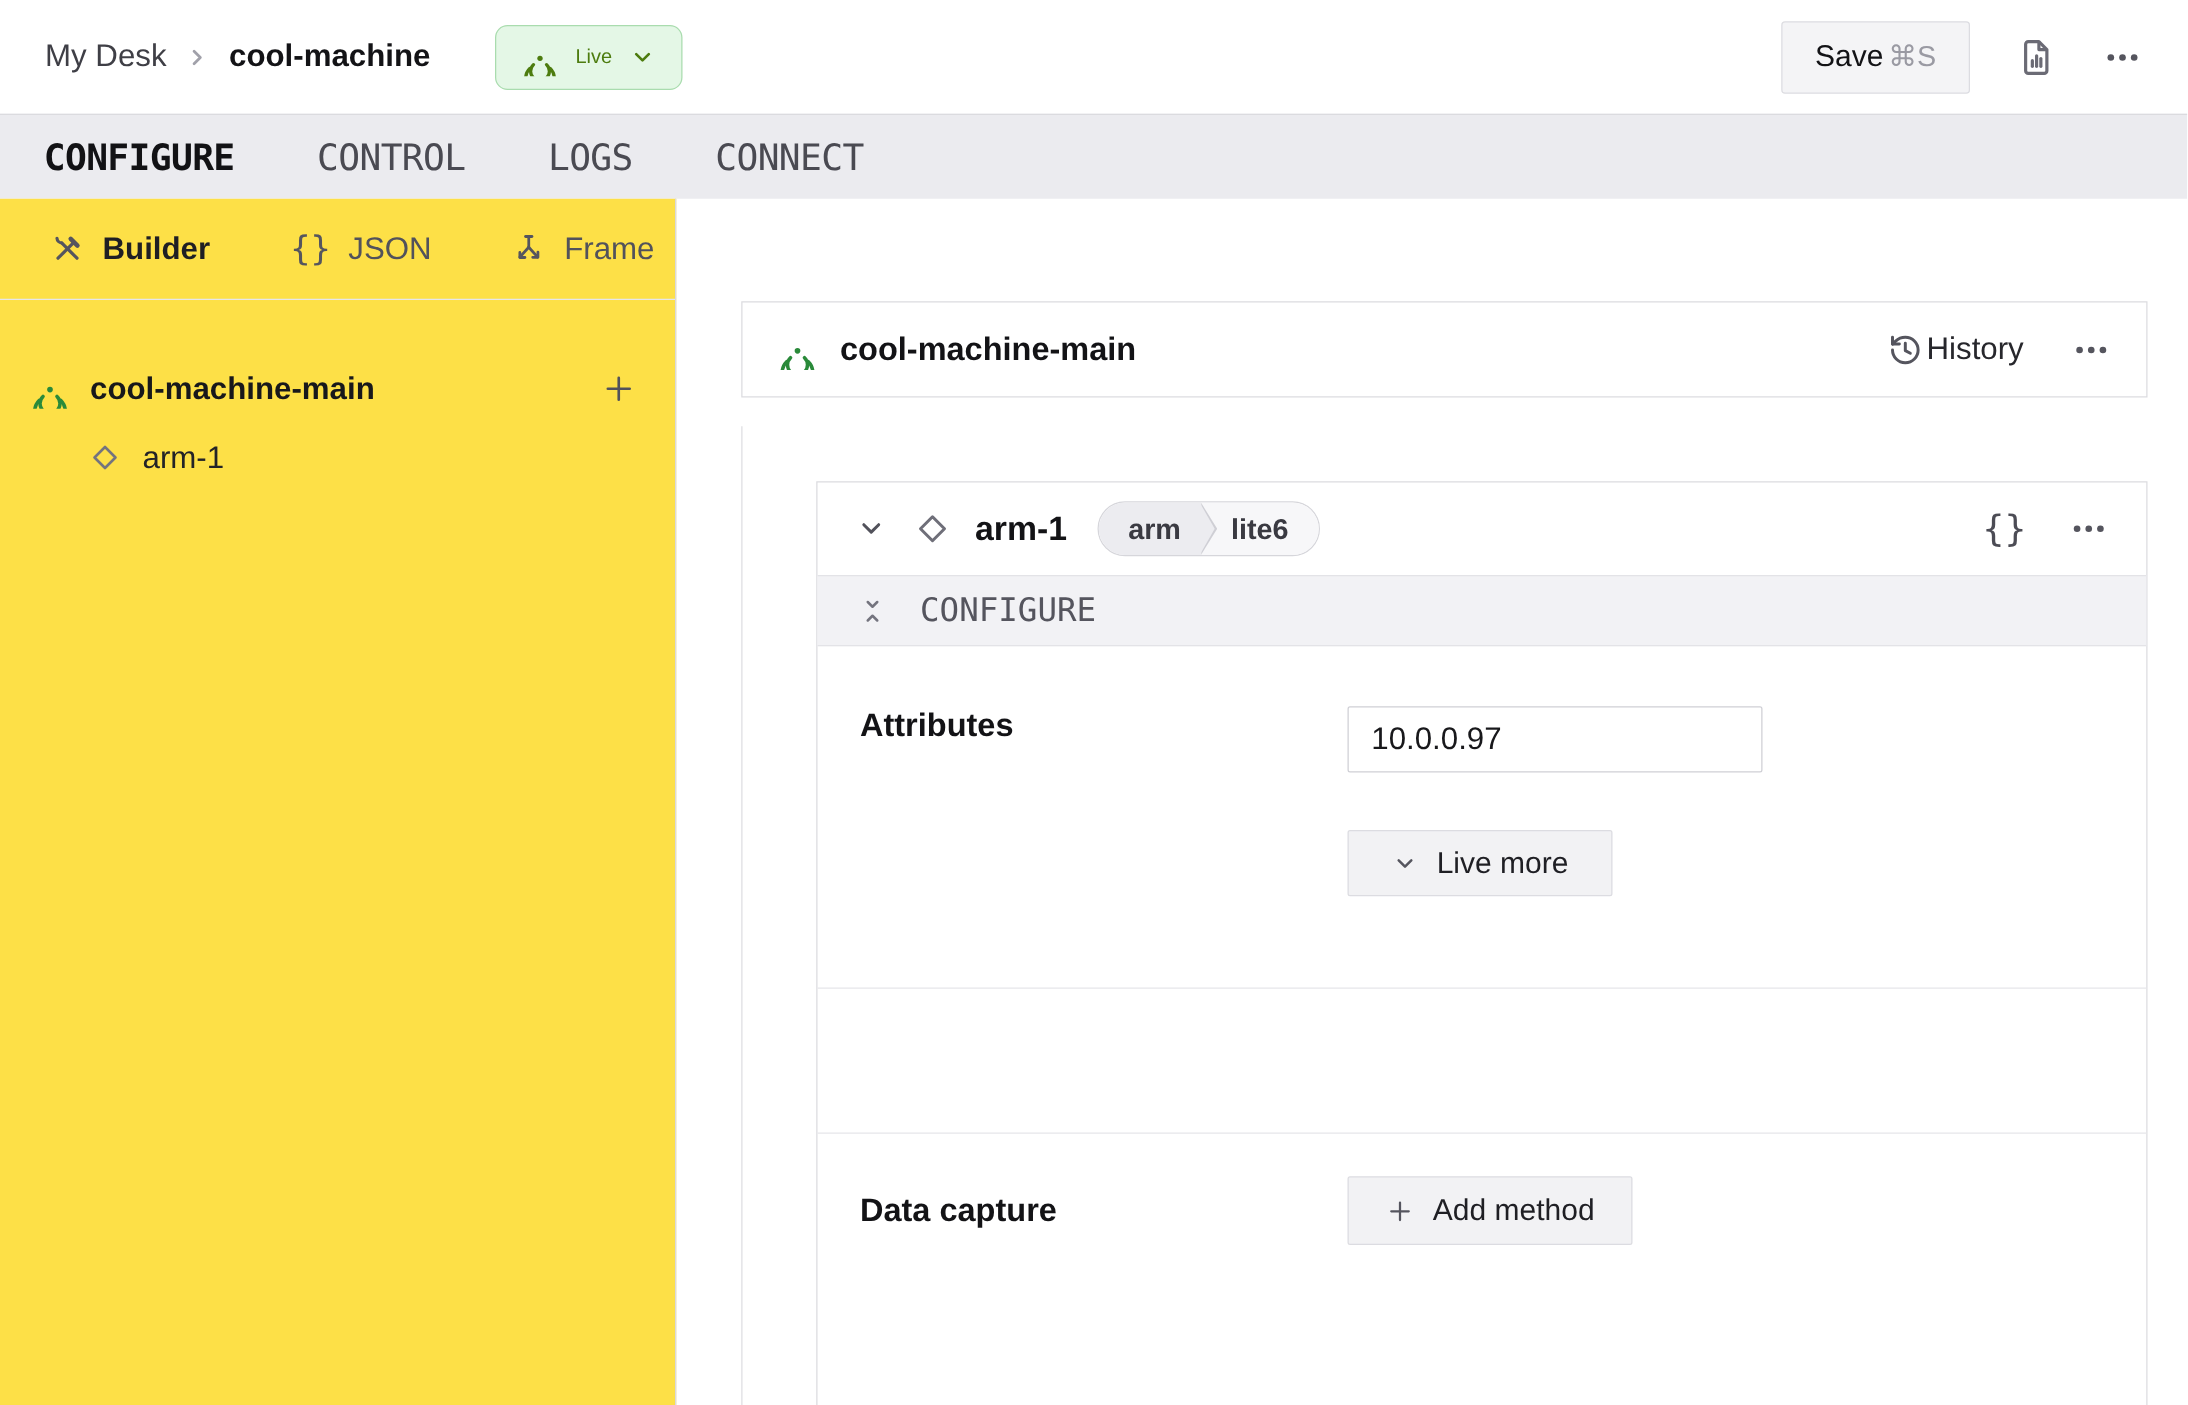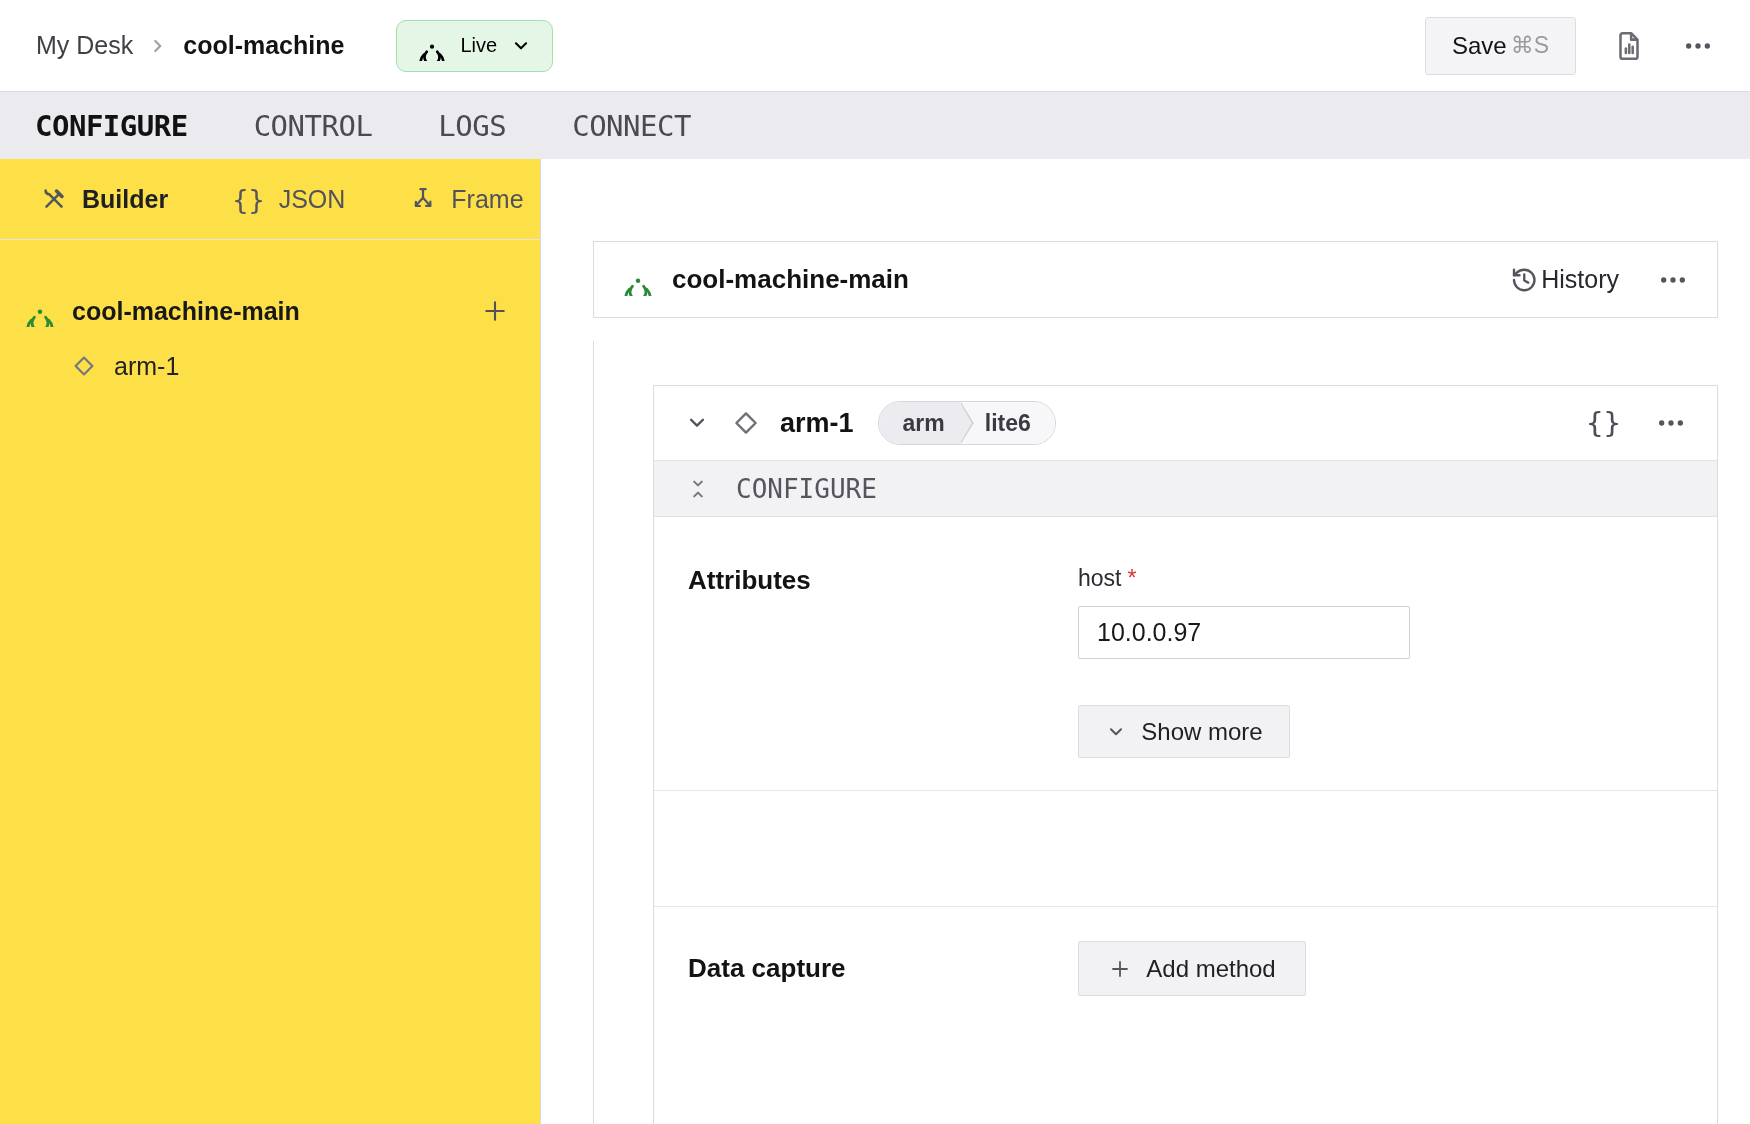--- a/index.html
+++ b/index.html
@@ -6,21 +6,21 @@
   html,body { width:1750px; height:1124px; }
   body { font-family:"Liberation Sans",sans-serif; background:#fff; color:#1c1c21; }
   .app { position:relative; width:1750px; height:1124px; background:#fff; overflow:hidden; }
   svg { display:block; }
 
   
   .topbar { position:absolute; left:0; top:0; width:100%; height:91px; display:flex; align-items:center; padding:0 36px; background:#fff; }
   .crumb-parent { font-size:25px; color:#3f3f46; cursor:pointer; }
   .crumb-sep { width:22px; height:22px; color:#a1a1aa; margin:0 14px; }
   .crumb-current { font-size:25px; font-weight:700; color:#131316; }
-  .live-pill { margin-left:52px; height:52px; padding:0 20px; border-radius:10px; background:#e4f7e6; border:1.5px solid #a9dcae; color:#000000; display:flex; align-items:center; gap:13px; font-size:20px; cursor:pointer; }
+  .live-pill { margin-left:52px; height:52px; padding:0 20px; border-radius:10px; background:#e4f7e6; border:1.5px solid #a9dcae; color:#4d7c0f; display:flex; align-items:center; gap:13px; font-size:16px; cursor:pointer; }
   .live-pill .machine-icon { width:30px; height:30px; }
   .live-pill .chev { width:22px; height:22px; }
   .topbar-right { margin-left:auto; display:flex; align-items:center; gap:36px; }
   .save-btn { height:58px; padding:0 26px; background:#f4f4f6; border:1px solid #dcdce1; border-radius:3px; display:flex; align-items:center; gap:4px; font-size:24px; color:#131316; cursor:pointer; }
   .save-shortcut { color:#9a9aa3; font-size:23px; }
   .icon-btn { width:34px; height:34px; color:#6b6b75; cursor:pointer; }
   .icon-btn svg { width:100%; height:100%; }
 
   
   .tabbar { position:absolute; left:0; top:91px; width:100%; height:68px; background:#ebebef; border-top:1px solid #dbdbdf; display:flex; align-items:center; padding-left:35px; gap:66px; font-family:"DejaVu Sans Mono",monospace; font-size:29px; }
@@ -282,31 +282,28 @@
           <path d="M8.2 4.6 L12 8.4 L15.8 4.6"></path>
             <path d="M8.2 19.4 L12 15.6 L15.8 19.4"></path>
         </svg>
       </span>
       <span class="section-label">CONFIGURE</span>
     </div>
 
     <div class="form-row row-attrs">
       <div class="row-label">Attributes</div>
       <div>
-        <div class="field-label-line">
-          <span>host</span><span class="req">*</span>
-        </div>
         <input class="text-input" type="text" value="10.0.0.97" style="">
         <div class="show-more-btn">
           <span class="chev">
             <svg viewBox="0 0 24 24" fill="none" stroke="currentColor" stroke-width="2.2" stroke-linecap="round" stroke-linejoin="round">
                 <path d="M6.5 9 l5.5 5.5 L17.5 9"></path>
               </svg>
           </span>
-          <span>Show more</span>
+          <span>Live more</span>
         </div>
       </div>
     </div>
 
     <div class="form-row row-depends">
     </div>
 
     <div class="form-row row-capture">
       <div class="row-label">Data capture</div>
       <div class="add-method-btn">

